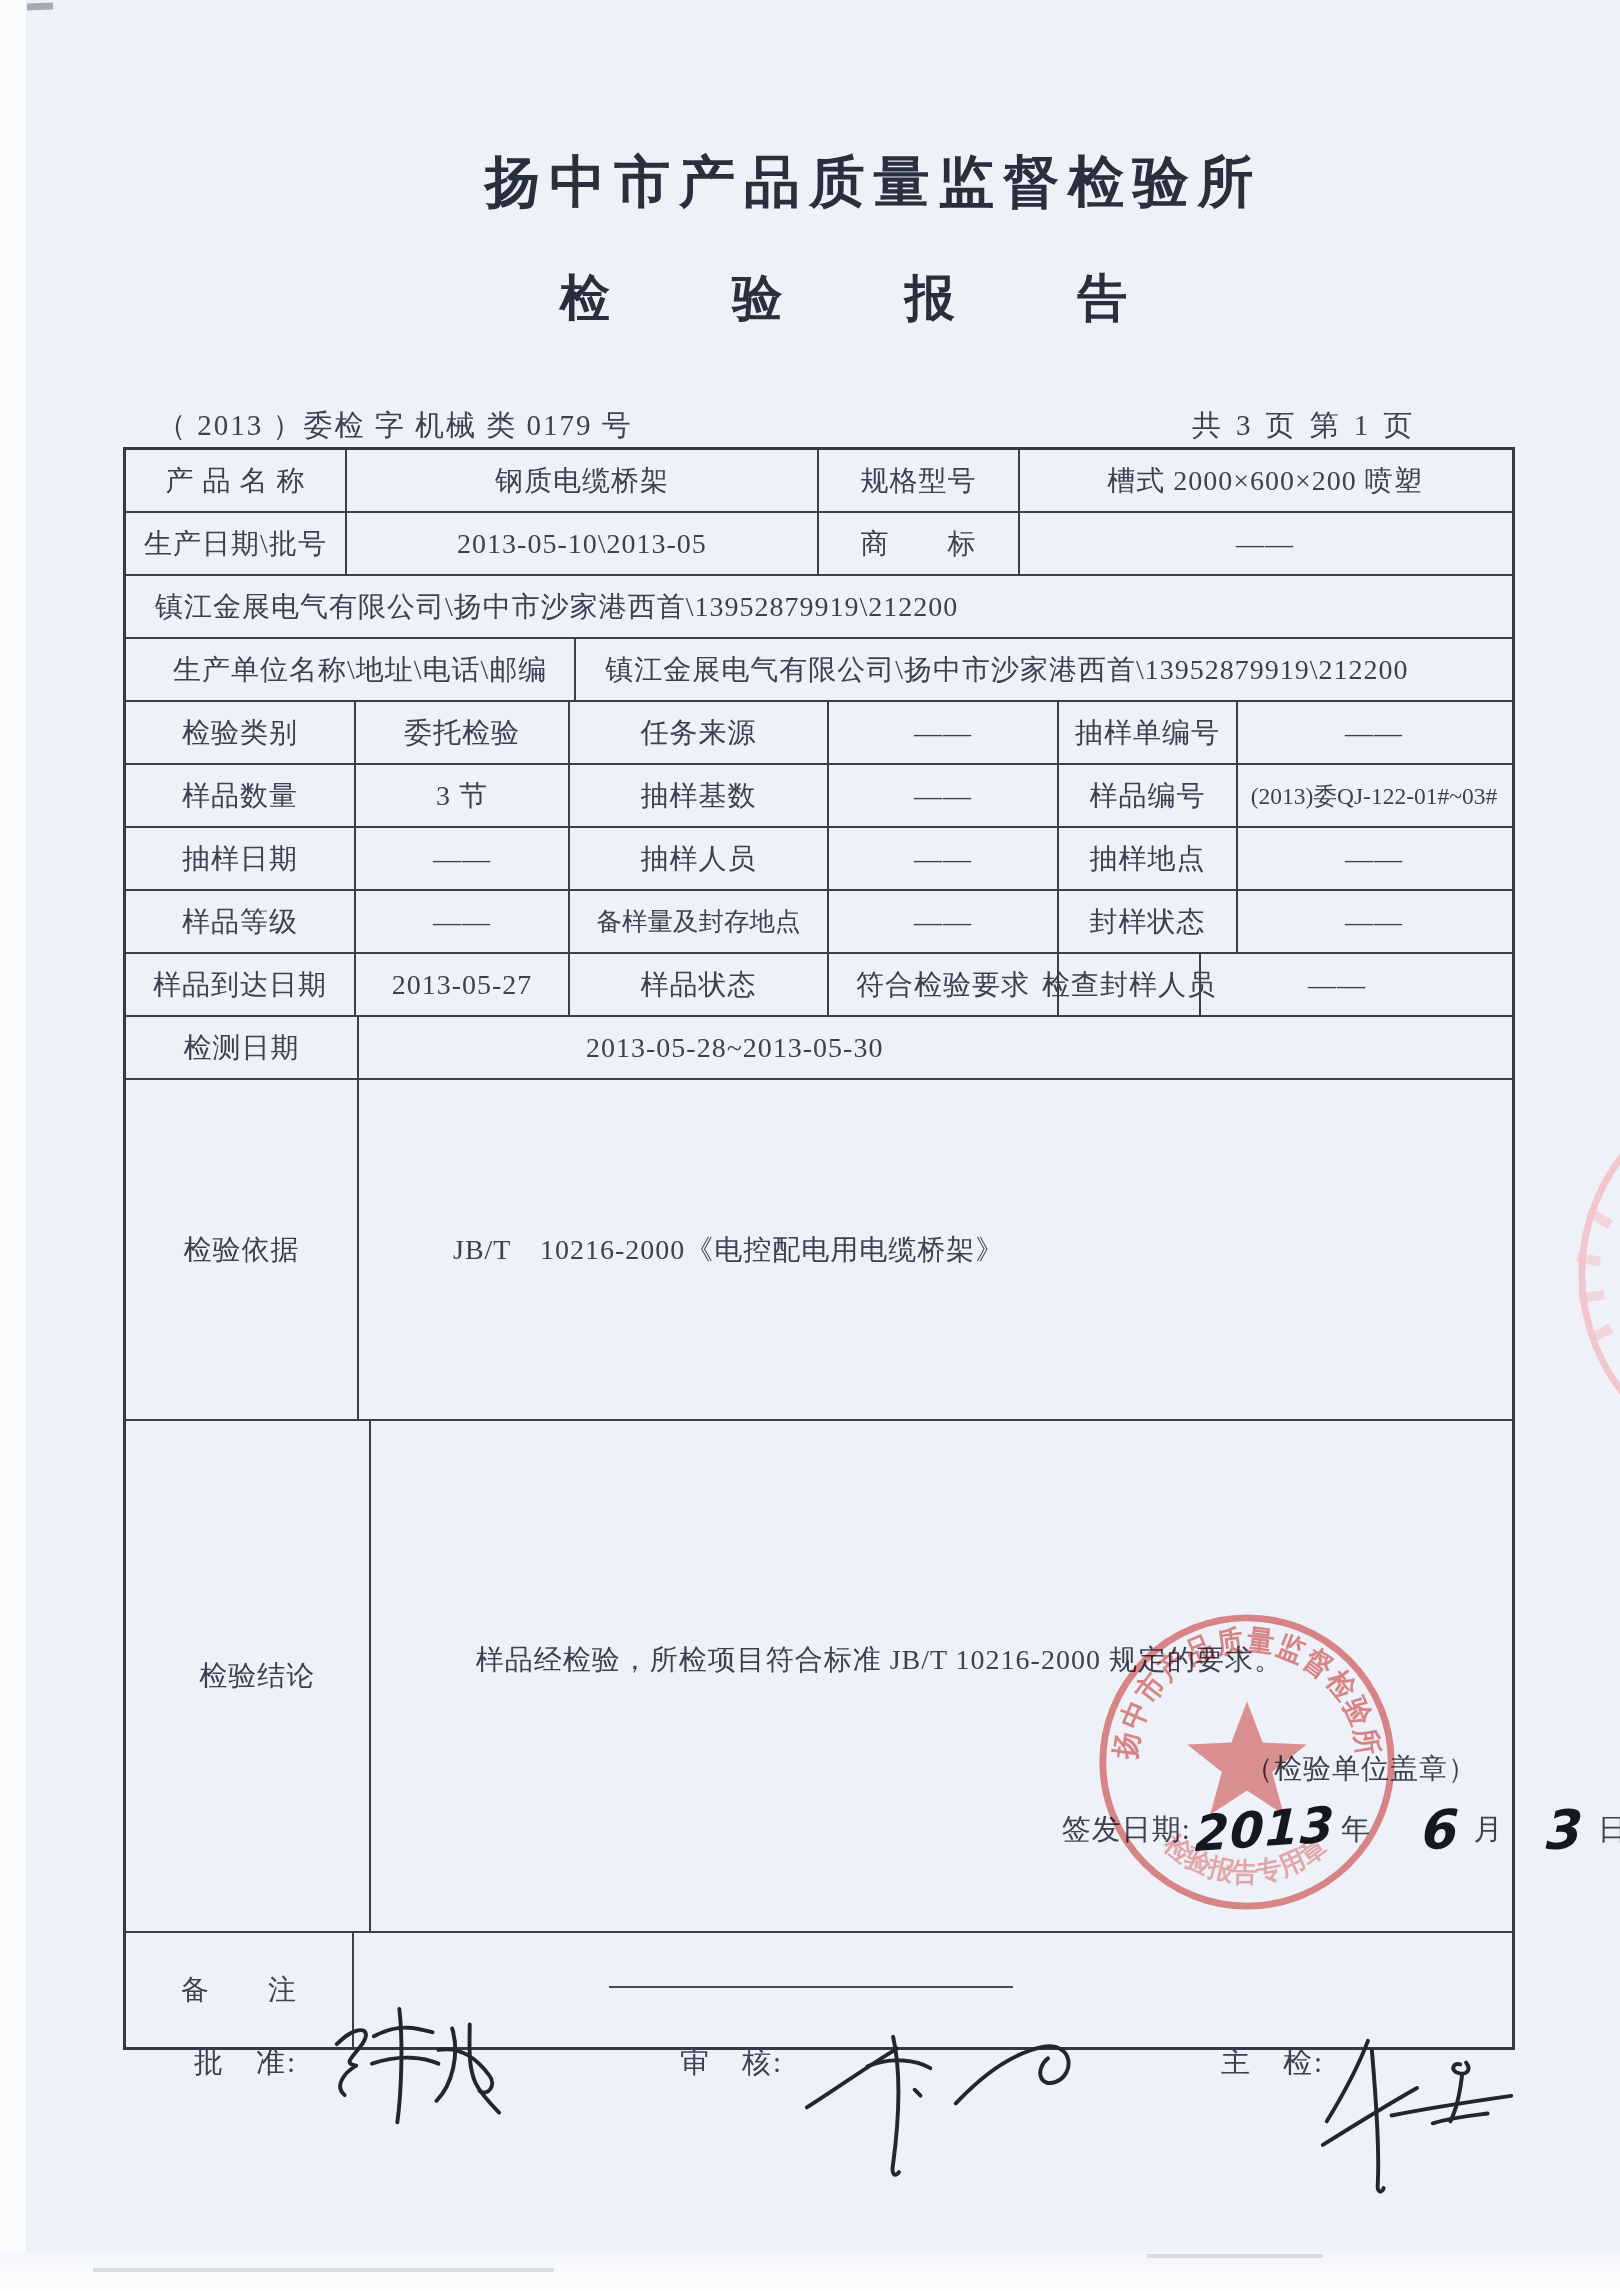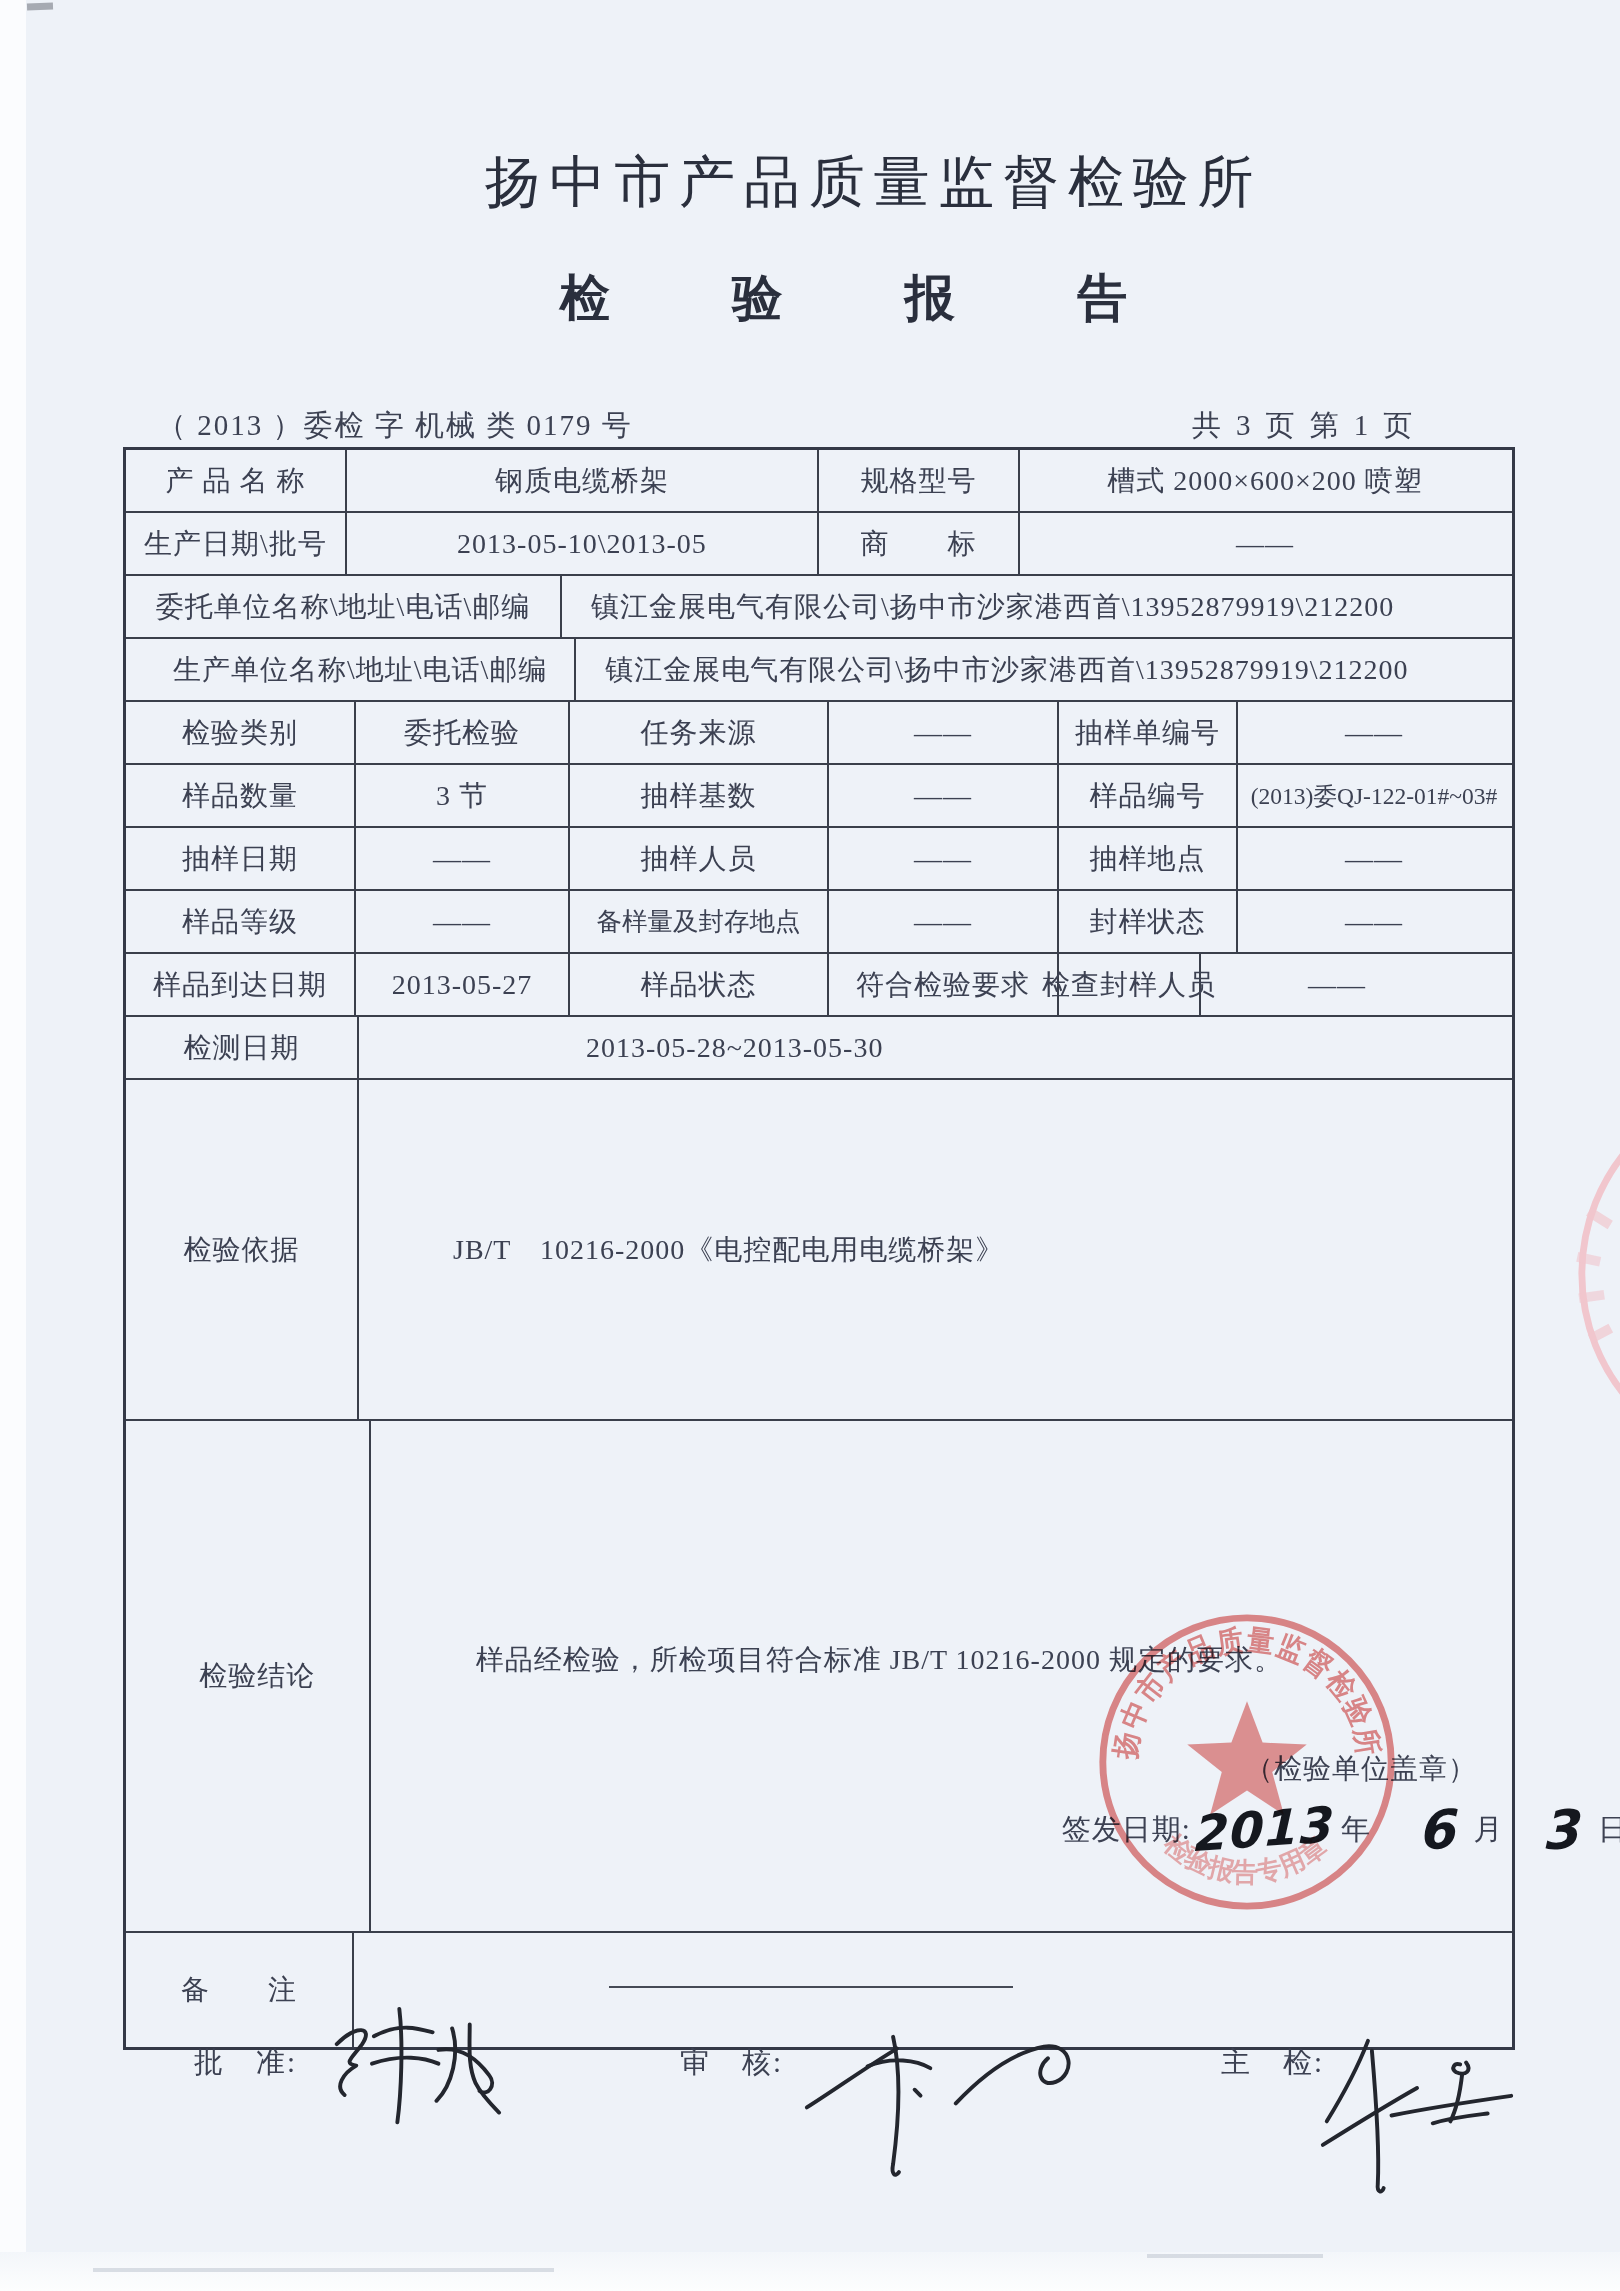--- a/index.html
+++ b/index.html
@@ -14,21 +14,21 @@
     background:var(--paper); overflow:hidden;
   }
   .edge-left{position:absolute;left:0;top:0;width:25.5px;height:100%;background:#fbfcfe;}
   .edge-bottom{position:absolute;left:0;top:2252px;width:100%;height:39px;
     background:linear-gradient(#f3f6fa,#fdfefe);}
   .speck{position:absolute;left:27.4px;top:2.9px;width:25.5px;height:6.9px;background:#6b7078;opacity:.55;transform:rotate(-2deg);}
   .dash-artifact{position:absolute;background:#c3c9d4;opacity:.6;height:3.9px;}
 
   .org-title{
     position:absolute; left:127px; top:145px; width:1493px; text-align:center;
-    font-size:56px; font-weight:400; letter-spacing:8.8px; color:var(--ink-dark);
+    font-size:56px; font-weight:700; letter-spacing:8.8px; color:var(--ink-dark);
   }
   .doc-title{
     position:absolute; left:69px; top:265px; width:1549px; text-align:center;
     font-size:50px; font-weight:700; letter-spacing:55px; text-indent:55px; color:var(--ink-dark);
   }
   .report-no{position:absolute; left:157px; top:406px; font-size:29px; letter-spacing:2px;}
   .page-info{position:absolute; left:1192px; top:406px; font-size:29px; letter-spacing:3.9px;}
 
   .tbl{
     position:absolute; left:123px; top:447px; width:1392px;
@@ -106,21 +106,20 @@
     </div>
 
     <div class="row h64">
       <div class="c" style="width:221px">生产日期\批号</div>
       <div class="c" style="width:472px">2013-05-10\2013-05</div>
       <div class="c" style="width:201px">商　　标</div>
       <div class="c" style="width:490px">——</div>
     </div>
 
     <div class="row h64">
-      <div class="c" style="width:436px">委托单位名称\地址\电话\邮编</div>
       <div class="c left" style="width:948px; padding-left:29px">镇江金展电气有限公司\扬中市沙家港西首\13952879919\212200</div>
     </div>
 
     <div class="row h64 thick">
       <div class="c" style="width:436px">生产单位名称\地址\电话\邮编</div>
       <div class="c left" style="width:948px; padding-left:29px">镇江金展电气有限公司\扬中市沙家港西首\13952879919\212200</div>
     </div>
 
     <div class="row h64">
       <div class="c" style="width:230px">检验类别</div>

